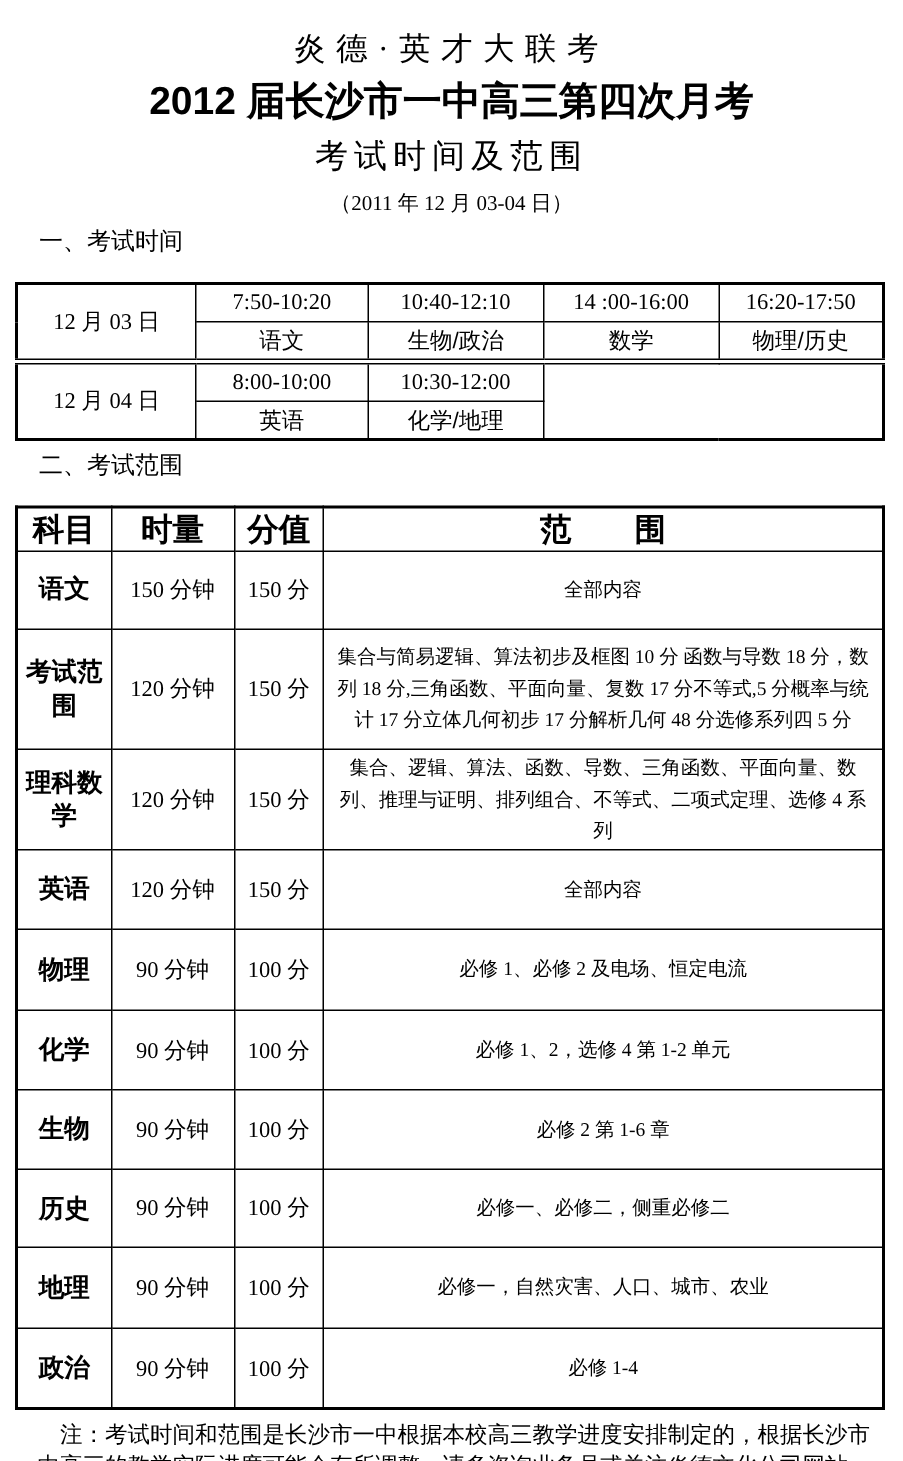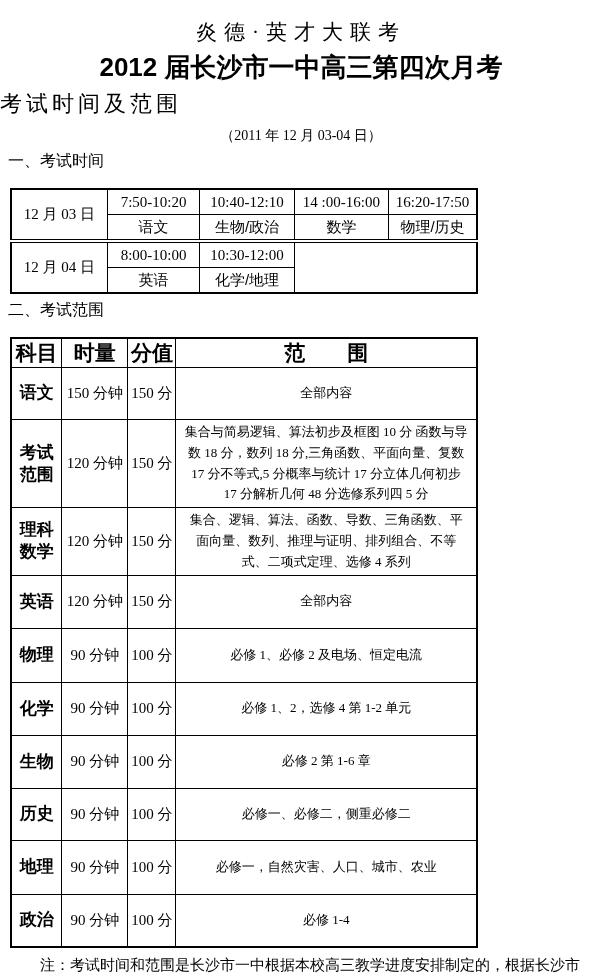--- a/index.html
+++ b/index.html
@@ -25,44 +25,45 @@
     margin: 6px 0 4px 0;
   }
   .t-main {
     text-align: center;
     font-size: 26px;
     font-weight: bold;
     font-family: "Liberation Sans", sans-serif;
     margin: 2px 0 4px 0;
   }
   .t-sub {
+    text-align: center;
     font-size: 22px;
     letter-spacing: 4px;
     font-family: "Liberation Serif", serif;
     margin: 2px 0 6px 0;
   }
   .t-date {
     text-align: center;
     font-size: 14px;
     font-family: "Liberation Serif", serif;
     margin: 8px 0 6px 0;
   }
 
   
   .sec {
     font-size: 16px;
     font-family: Liberation Sans, sans-serif;
-    margin: 6px 0 4px 8px;
+    margin: 6px 0 4px 26px;
   }
 
   
   table {
     border-collapse: collapse;
     table-layout: fixed;
-    width: 468px;
+    width: 580px;
     margin: 16px 10px 0 10px;
     border: 2px solid #000;
   }
   td, th { border: 1px solid #000; padding: 0; overflow: hidden; }
 
   
   .schedule { font-size: 15px; }
   .schedule td { text-align: center; height: 24px; }
   .schedule .date { font-family: "Liberation Serif", serif; }
   .schedule .r-time td { font-family: "Liberation Serif", serif; }

